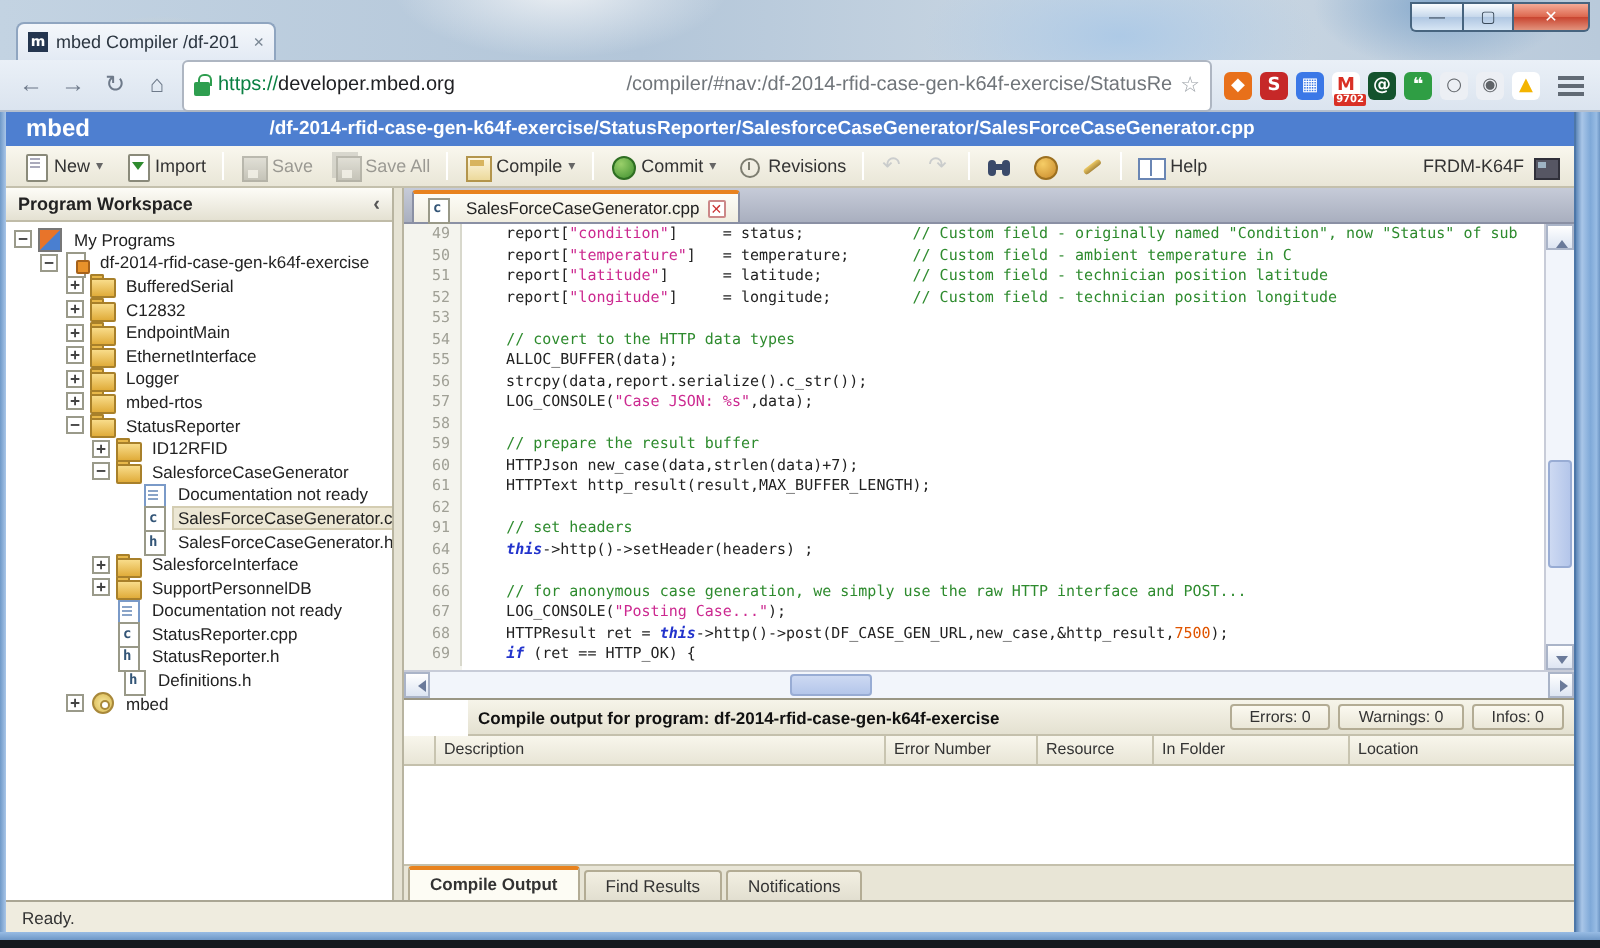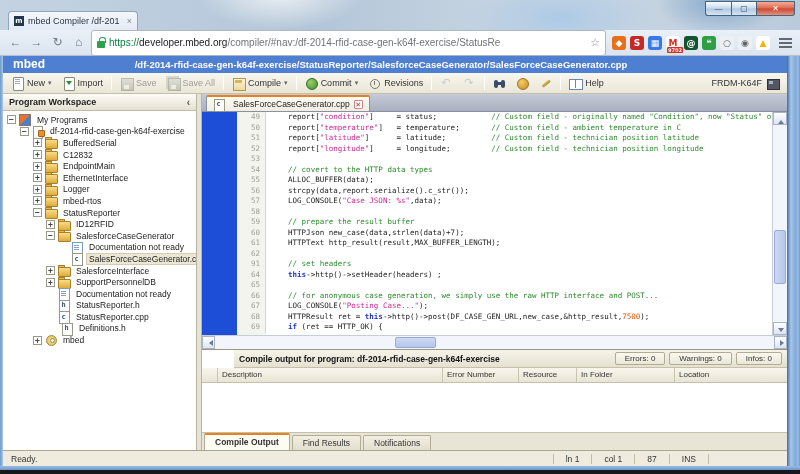--- a/index.html
+++ b/index.html
@@ -34,21 +34,21 @@
     color:#3a4a5a; font-size:8px; line-height:13px; text-align:center; }
   .winctl .wbtn:first-child { border-radius:0 0 0 3px; border-right:none; }
   .winctl .wbtn.close { width:38px; border-radius:0 0 3px 0; border-left:none;
     background:linear-gradient(#f4ab97,#dd6950 48%,#c94631 52%,#e2937d); color:#fff; font-weight:bold; }
 
   
   .btoolbar { position:absolute; left:0; top:30px; width:800px; height:26px; display:flex; align-items:center; gap:3px;
     padding:0 6px; background:linear-gradient(#eaf0f7,#dbe4ef); border-bottom:1px solid #b4bfce; }
   .navbtn { width:19px; height:19px; border:none; background:transparent; color:#6e7a8a; font-size:12px; line-height:19px; text-align:center; border-radius:3px; }
   .urlfield { flex:1; height:18px; background:#fff; border:1px solid #aeb6c2; border-radius:3px; display:flex; align-items:center;
-    padding:12px 5px; gap:4px; font-size:10px; white-space:nowrap; overflow:hidden; }
+    padding:12px 5px; gap:4px; font-size:10px; white-space:nowrap; overflow:hidden;text-align:right; }
   .lock { width:8px; height:7px; background:#2e9e4f; border-radius:1px; position:relative; flex:none; margin-top:3px; }
   .lock::before { content:''; position:absolute; left:1.5px; top:-4px; width:5px; height:5px; border:1.5px solid #2e9e4f; border-bottom:none; border-radius:3px 3px 0 0; }
   .u-proto { color:#0b8043; }
   .u-host { color:#202124; }
   .u-path { color:#70757a; overflow:hidden; flex:1; }
   .u-star { color:#9aa0a6; font-size:11px; flex:none; }
   .exts { display:flex; align-items:center; gap:4px; margin-left:3px; }
   .ext { position:relative; width:14px; height:14px; border-radius:3px; font:bold 9px/14px "DejaVu Sans",sans-serif; text-align:center; }
   .ext .badge { position:absolute; right:-3px; bottom:-3px; background:#d93025; color:#fff; font:bold 5px/6px "DejaVu Sans",sans-serif; padding:0 1px; border-radius:1px; }
   .menu-btn { width:17px; height:15px; margin-left:4px; background:linear-gradient(#616a75 20%,transparent 20%,transparent 40%,#616a75 40%,#616a75 60%,transparent 60%,transparent 80%,#616a75 80%); background-size:13px 10px; background-repeat:no-repeat; background-position:center; }
@@ -124,29 +124,29 @@
   .splitter { width:5px; flex:none; background:#e6e3d4; border-right:1px solid #b8b4a0; }
 
   
   .content { flex:1; display:flex; flex-direction:column; min-width:0; }
   .etabs { height:18px; flex:none; background:linear-gradient(#c6cbd8,#a9afbf); border-bottom:1px solid #8a90a4; display:flex; align-items:flex-end; padding-left:4px; }
   .etab { height:16px; display:flex; align-items:center; gap:4px; padding:0 6px; font-size:8.5px; color:#222;
     background:linear-gradient(#fdfcf6,#f0ede0); border:1px solid #8a90a4; border-bottom:none;
     border-top:2px solid var(--accent-orange,#e8821e); border-radius:2px 2px 0 0; }
   .etab .eclose { color:#c33; border:1px solid #c88; background:#fff; width:9px; height:9px; font:bold 7px/8px "DejaVu Sans",sans-serif; text-align:center; border-radius:1px; }
 
-  .editor-wrap { flex:1; display:flex; min-height:0; background:#1d4ed8;padding-left:35px; }
+  .editor-wrap { flex:1; display:flex; min-height:0; background:#0f172a; }
   .editor { flex:1; overflow:hidden; position:relative; background:linear-gradient(90deg,#f4f4ee 29px,#fff 29px); }
   .cl { display:flex; height:10.5px; line-height:10.5px; font:7.5px/10.5px "DejaVu Sans Mono",monospace; white-space:pre; }
   .ln { width:29px; flex:none; text-align:right; padding-right:5px; color:#a0a096; border-right:1px solid #d8d8cc; }
   .ct { padding-left:4px; overflow:hidden; }
   .m-p { color:#222; }
   .m-s { color:var(--code-string,#cc2990); }
   .m-c { color:var(--code-comment,#2e8b2e); }
-  .m-k { color:var(--code-keyword,#2233cc); font-weight:bold; }
+  .m-k { color:var(--code-keyword,#2233cc); font-weight:bold;font-style:italic; }
   .m-n { color:var(--code-number,#e05500); }
 
   .vscroll { width:15px; flex:none; background:#f2f5fb; border-left:1px solid #c8ccd8; position:relative; }
   .varrow { position:absolute; left:0; width:14px; height:13px; background:linear-gradient(#fff,#dde5f2); border:1px solid #aab4c8; }
   .varrow.up { top:0; } .varrow.down { bottom:0; }
   .varrow::after { content:''; position:absolute; left:4px; border:3px solid transparent; }
   .varrow.up::after { top:4px; border-bottom:4px solid #6a7a9a; }
   .varrow.down::after { top:5px; border-top:4px solid #6a7a9a; }
   .vthumb { position:absolute; left:1px; width:12px; top:53%; height:24%; background:linear-gradient(90deg,#cdd9f2,#b4c6ea); border:1px solid #98acd4; border-radius:2px; }
   .hscroll { height:14px; flex:none; background:#f2f5fb; border-top:1px solid #c8ccd8; position:relative; }
@@ -370,44 +370,49 @@
             <div class="trow" style="padding-left: 56px;">
               <span class="exp-sp"></span>
               <span class="ti ti-doc"></span>
               <span class="tlbl">Documentation not ready</span>
             </div>
             <div class="trow sel" style="padding-left: 56px;">
               <span class="exp-sp"></span>
               <span class="ti ti-cpp"></span>
               <span class="tlbl">SalesForceCaseGenerator.cpp</span>
             </div>
+            <div class="trow" style="padding-left: 56px;">
+              <span class="exp-sp"></span>
+              <span class="ti ti-h"></span>
+              <span class="tlbl">SalesForceCaseGenerator.h</span>
+            </div>
             <div class="trow" style="padding-left: 43px;">
               <span class="exp">+</span>
               <span class="ti ti-folder"></span>
               <span class="tlbl">SalesforceInterface</span>
             </div>
             <div class="trow" style="padding-left: 43px;">
               <span class="exp">+</span>
               <span class="ti ti-folder"></span>
               <span class="tlbl">SupportPersonnelDB</span>
             </div>
             <div class="trow" style="padding-left: 43px;">
               <span class="exp-sp"></span>
               <span class="ti ti-doc"></span>
               <span class="tlbl">Documentation not ready</span>
             </div>
             <div class="trow" style="padding-left: 43px;">
               <span class="exp-sp"></span>
+              <span class="ti ti-cpp"></span>
+              <span class="tlbl">StatusReporter.cpp</span>
+            </div>
+            <div class="trow" style="padding-left: 43px;">
+              <span class="exp-sp"></span>
               <span class="ti ti-h"></span>
               <span class="tlbl">StatusReporter.h</span>
-            </div>
-            <div class="trow" style="padding-left: 43px;">
-              <span class="exp-sp"></span>
-              <span class="ti ti-cpp"></span>
-              <span class="tlbl">StatusReporter.cpp</span>
             </div>
             <div class="trow" style="padding-left: 46px;">
               <span class="exp-sp"></span>
               <span class="ti ti-h"></span>
               <span class="tlbl">Definitions.h</span>
             </div>
             <div class="trow" style="padding-left: 30px;">
               <span class="exp">+</span>
               <span class="ti ti-gear"></span>
               <span class="tlbl">mbed</span>
@@ -484,21 +489,15 @@
               <span class="cptab">Find Results</span>
               <span class="cptab">Notifications</span>
             </div>
         </div>
       </div>
     </div>
 
     <div class="statusbar">
       <span class="sb-ready">Ready.</span>
       <span class="sb-spacer"></span>
-      <span class="sb-group" id="sbitems">
-          <span class="sb-item">ln 1</span>
-          <span class="sb-item">col 1</span>
-          <span class="sb-item">87</span>
-          <span class="sb-item">INS</span>
-        </span>
     </div>
   </div>
 </div>
 
 </body></html>

